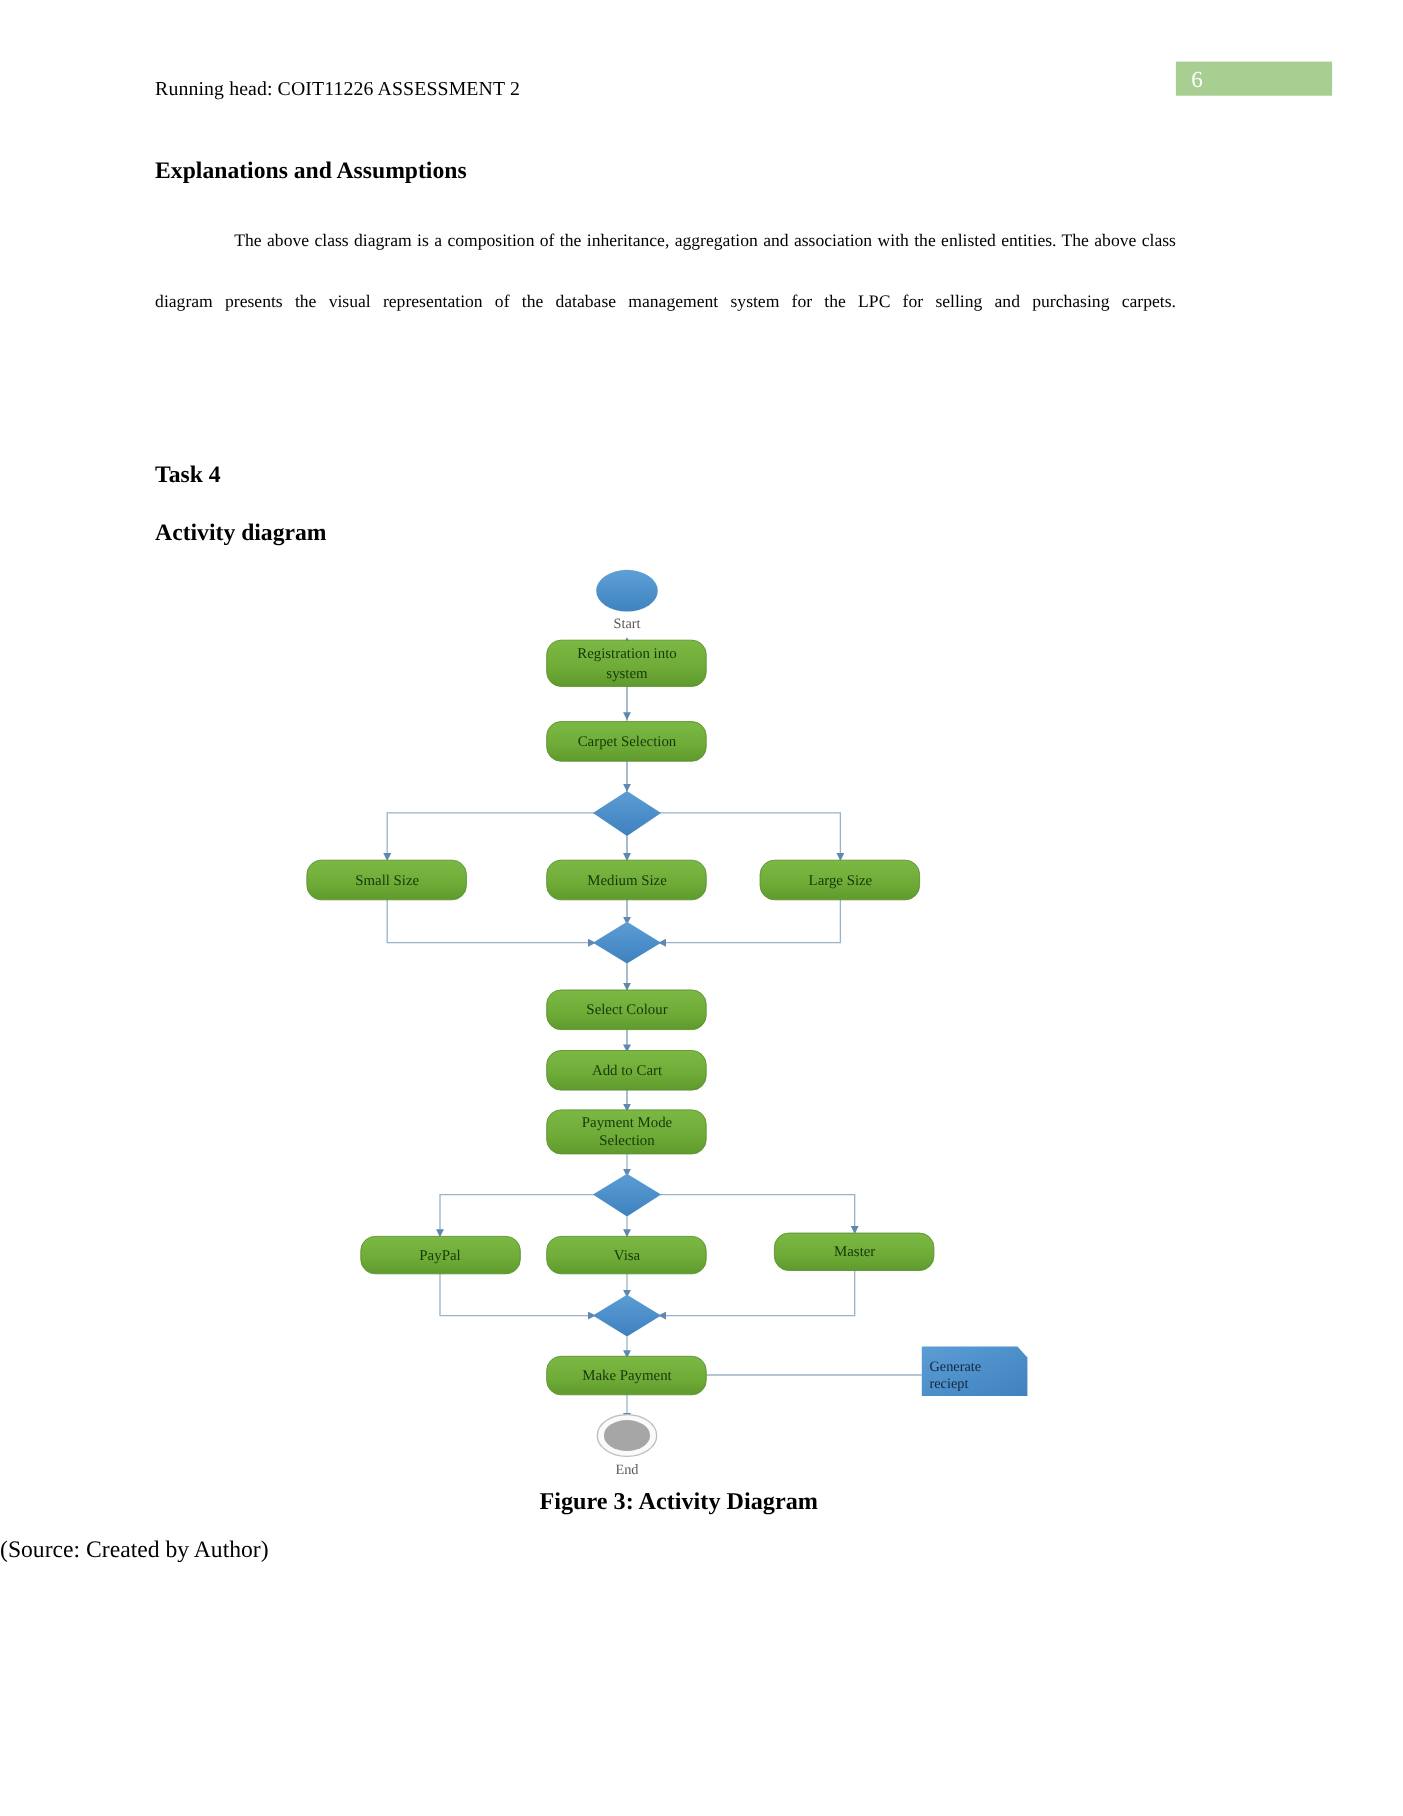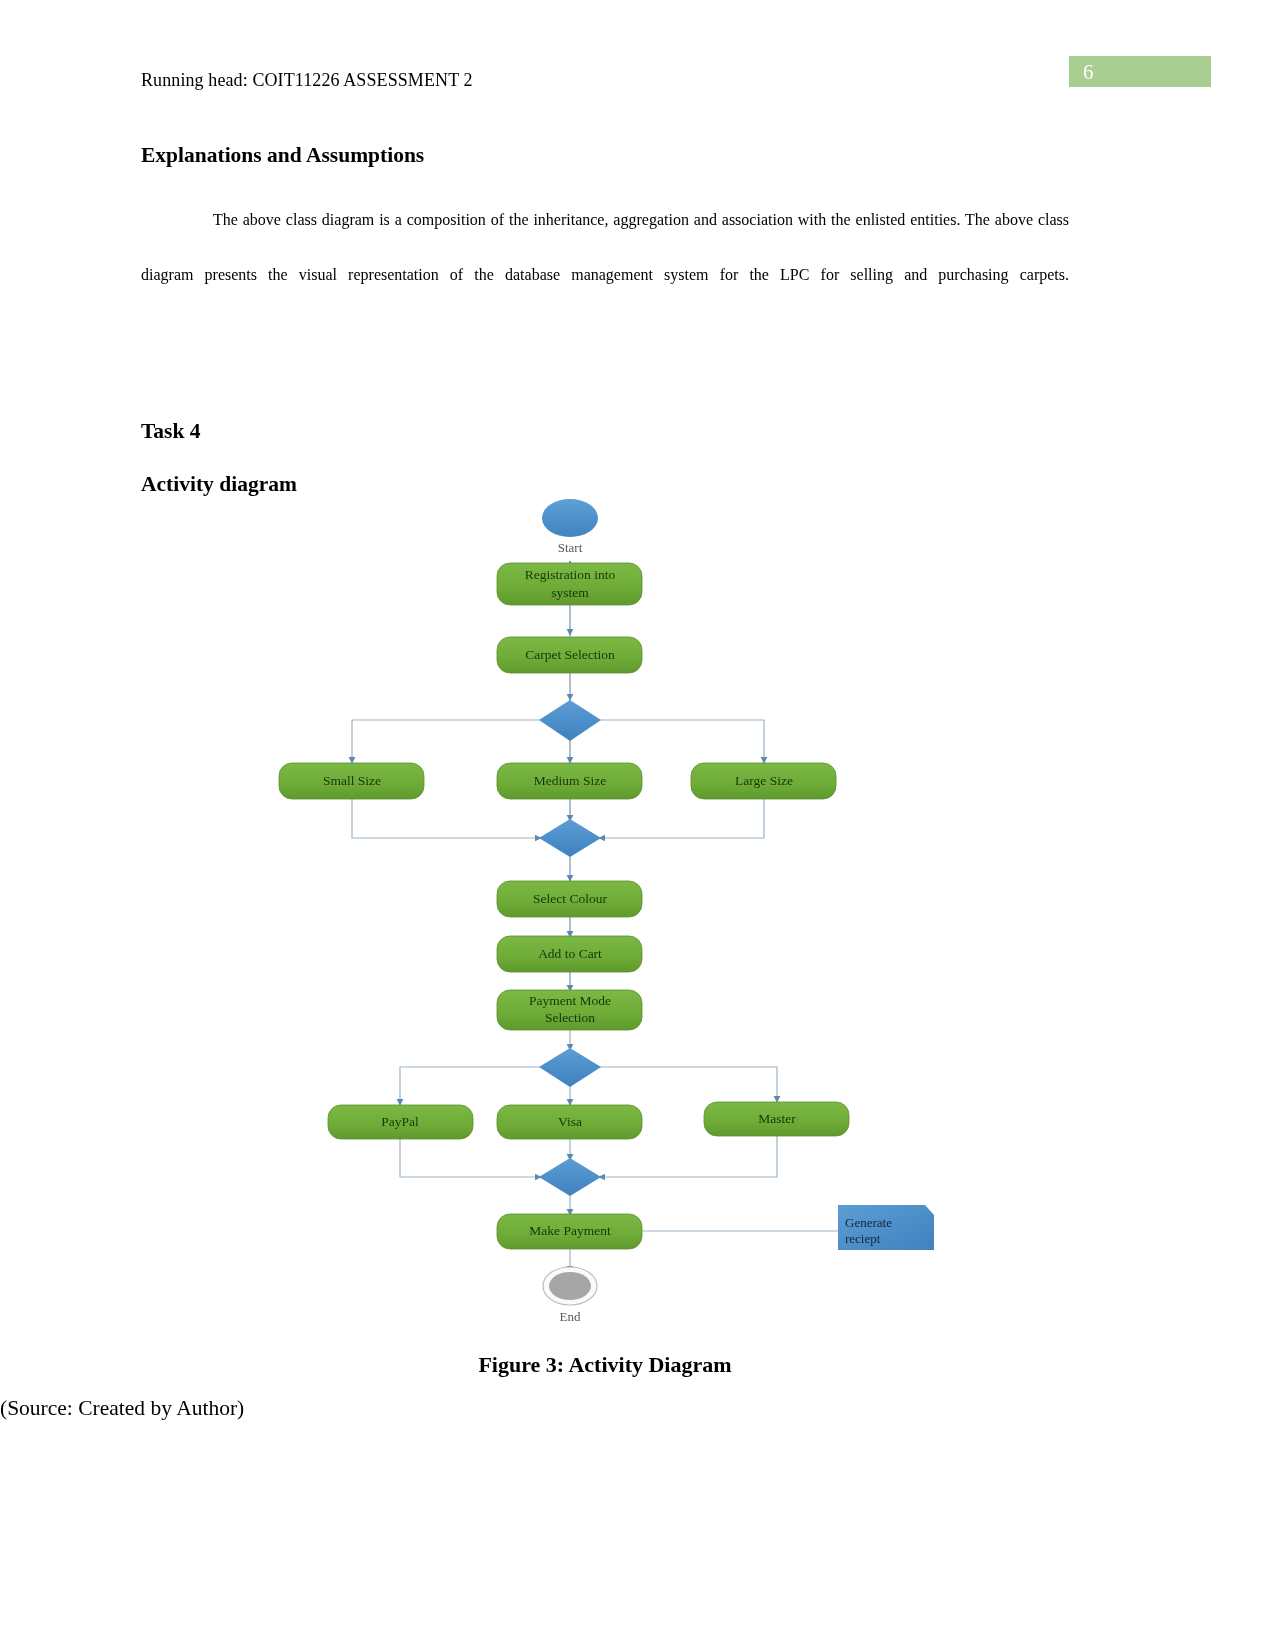--- a/index.html
+++ b/index.html
@@ -68,21 +68,21 @@
   .body-paragraph::after {
     content: "";
     display: inline-block;
     width: 100%;
   }
 
   
   .diagram {
     position: absolute;
     left: 0px;
-    top: 485px;
+    top: 504px;
     width: 1275px;
     height: 855px;
   }
   .diagram svg { display: block; }
 
   .node-label {
     font-family: "Liberation Serif", "DejaVu Serif", serif;
     fill: #17370a;
     font-size: 13.5px;
     text-anchor: middle;
@@ -96,21 +96,21 @@
   }
   .note-label {
     font-family: "Liberation Serif", "DejaVu Serif", serif;
     fill: #17243a;
     font-size: 13px;
   }
 
   
   .figure-caption {
     position: absolute;
-    left: 0;
+    left: 12px;
     top: 1352px;
     width: 1210px;
     text-align: center;
     font-weight: bold;
     font-size: 22px;
   }
   .figure-source {
     position: absolute;
     left: 0;
     top: 1396px;

